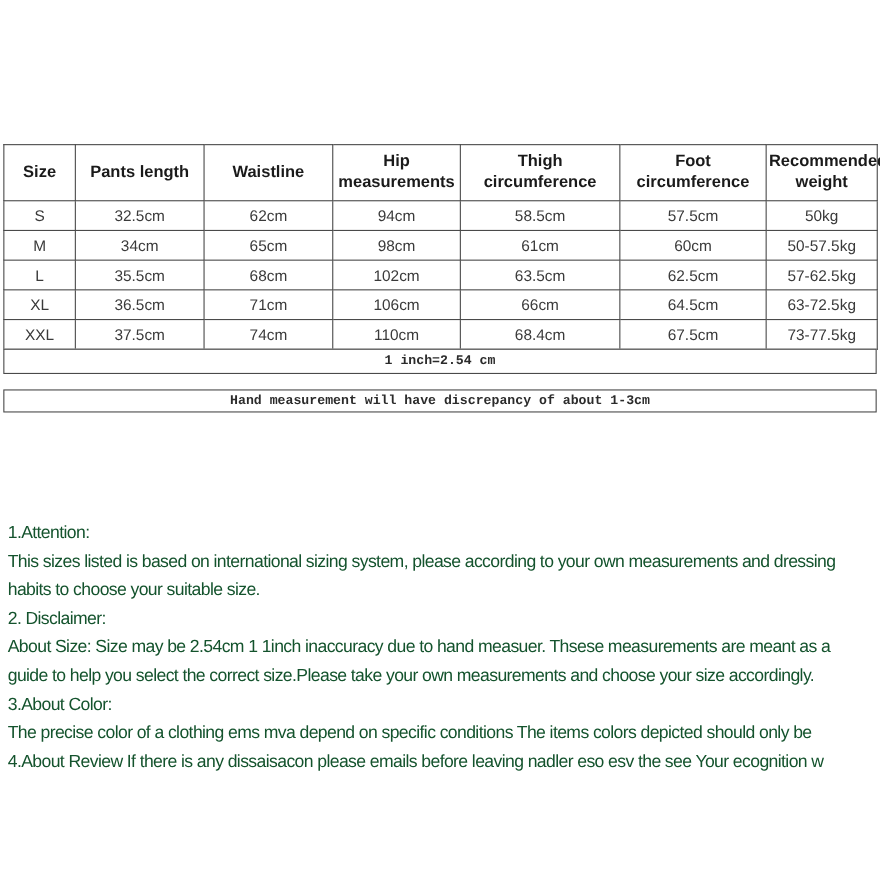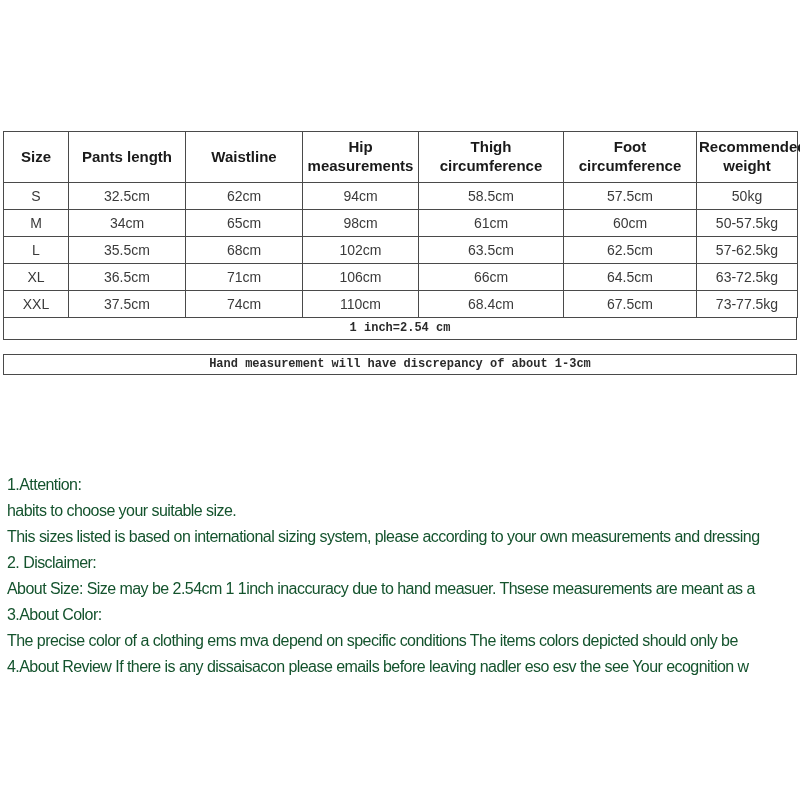--- a/index.html
+++ b/index.html
@@ -160,22 +160,23 @@
         <td>73-77.5kg</td>
       </tr>
     </tbody>
   </table>
 
   <div class="note-bar first">1 inch=2.54 cm</div>
   <div class="note-bar second">Hand measurement will have discrepancy of about 1-3cm</div>
 
   <div class="info-block">
     <div class="info-line">1.Attention:</div>
+    <div class="info-line">This sizes listed is based on international sizing system, please according to your own measurements and dressing</div>
     <div class="info-line">habits to choose your suitable size.</div>
-    <div class="info-line">This sizes listed is based on international sizing system, please according to your own measurements and dressing</div>
     <div class="info-line">2. Disclaimer:</div>
     <div class="info-line">About Size: Size may be 2.54cm 1 1inch inaccuracy due to hand measuer. Thsese measurements are meant as a</div>
+    <div class="info-line">guide to help you select the correct size.Please take your own measurements and choose your size accordingly.</div>
     <div class="info-line">3.About Color:</div>
     <div class="info-line">The precise color of a clothing ems mva depend on specific conditions The items colors depicted should only be</div>
     <div class="info-line">4.About Review If there is any dissaisacon please emails before leaving nadler eso esv the see Your ecognition w</div>
   </div>
 
 </div>
 
 </body></html>

